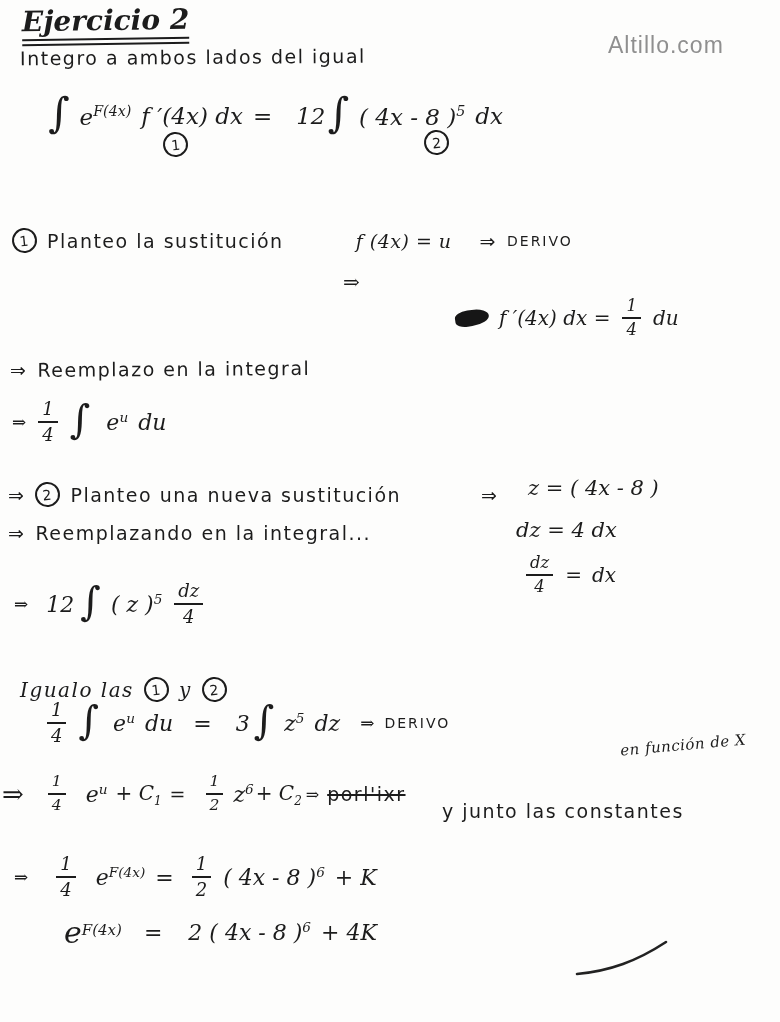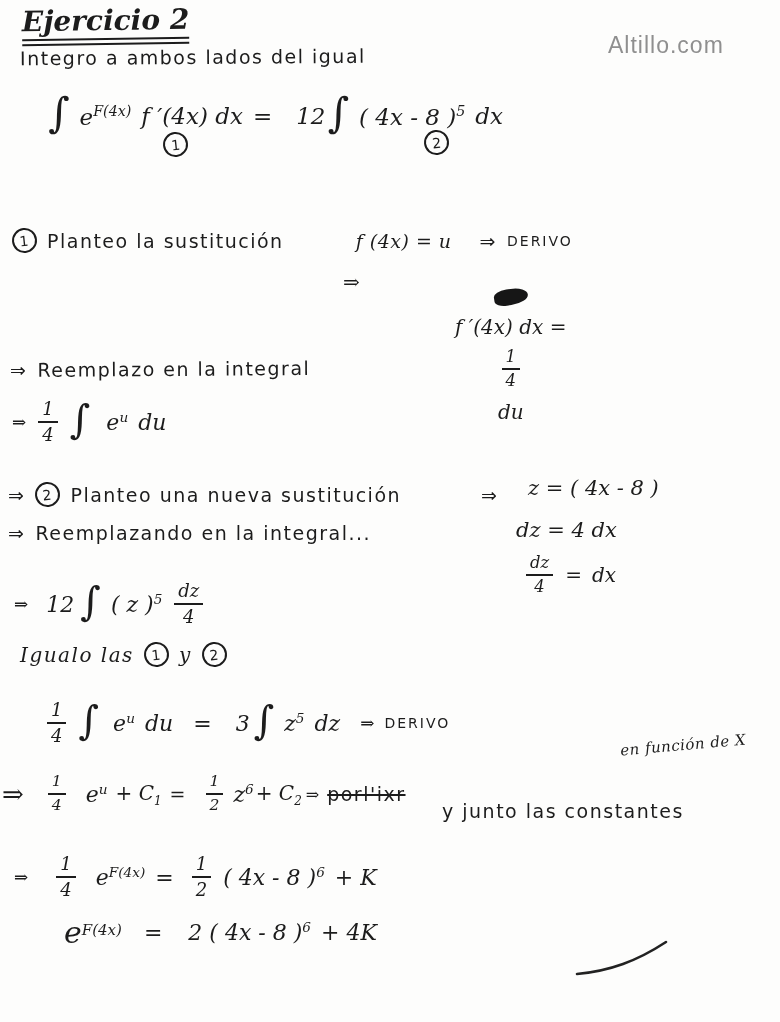--- a/index.html
+++ b/index.html
@@ -83,21 +83,21 @@
     <span>Planteo la sustitución</span>
     <span class="math" style="margin-left:62px; letter-spacing:0.5px;">f (4x) = u</span>
     <span class="arrow" style="margin-left:18px;">⇒</span>
     <span class="note">DERIVO</span>
   </div>
 
   <div class="line math" style="left:343px; top:270px; font-size:20px;">
     <span class="arrow">⇒</span>
   </div>
 
-  <div class="line math" style="left:455px; top:289px; font-size:20px; height:44px;flex-direction:column;">
+  <div class="line math" style="left:455px; top:296px; font-size:20px; height:44px;">
     <span class="scribble"></span>
     <span>f ′(4x) dx =</span>
     <span class="frac">
       <span class="num">1</span>
       <span class="den">4</span>
     </span>
     <span>du</span>
   </div>
 
   <div class="line words" style="left:10px; top:358px; font-size:19px; transform:rotate(-0.4deg);">
@@ -143,21 +143,21 @@
     <span class="arrow" style="font-size:17px;">⇒</span>
     <span style="margin-left:8px;">12</span>
     <span class="int" style="margin-left:-4px;">∫</span>
     <span class="tok"><span>( z )</span><sup>5</sup></span>
     <span class="frac">
       <span class="num">dz</span>
       <span class="den">4</span>
     </span>
   </div>
 
-  <div class="line words" style="left:20px; top:642px; font-size:20px;">
+  <div class="line words" style="left:20px; top:677px; font-size:20px;">
     <span class="math">Igualo las</span>
     <span class="circ">1</span>
     <span class="math">y</span>
     <span class="circ">2</span>
   </div>
 
   <div class="line math" style="left:45px; top:698px; font-size:22px; height:50px;">
     <span class="frac">
       <span class="num">1</span>
       <span class="den">4</span>

